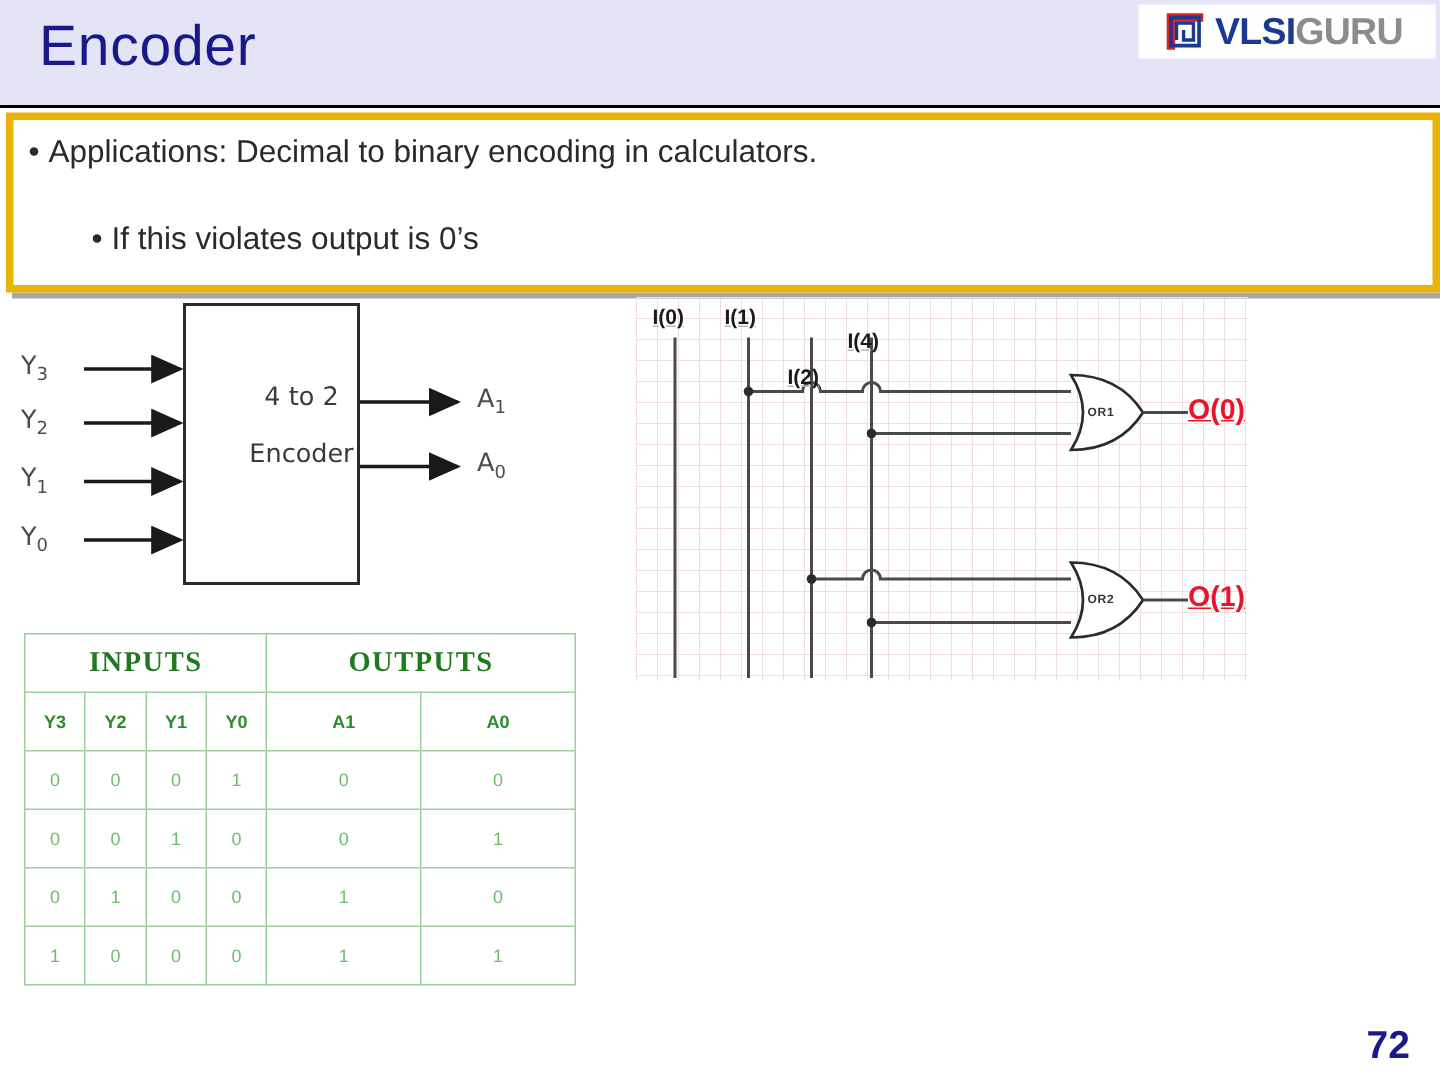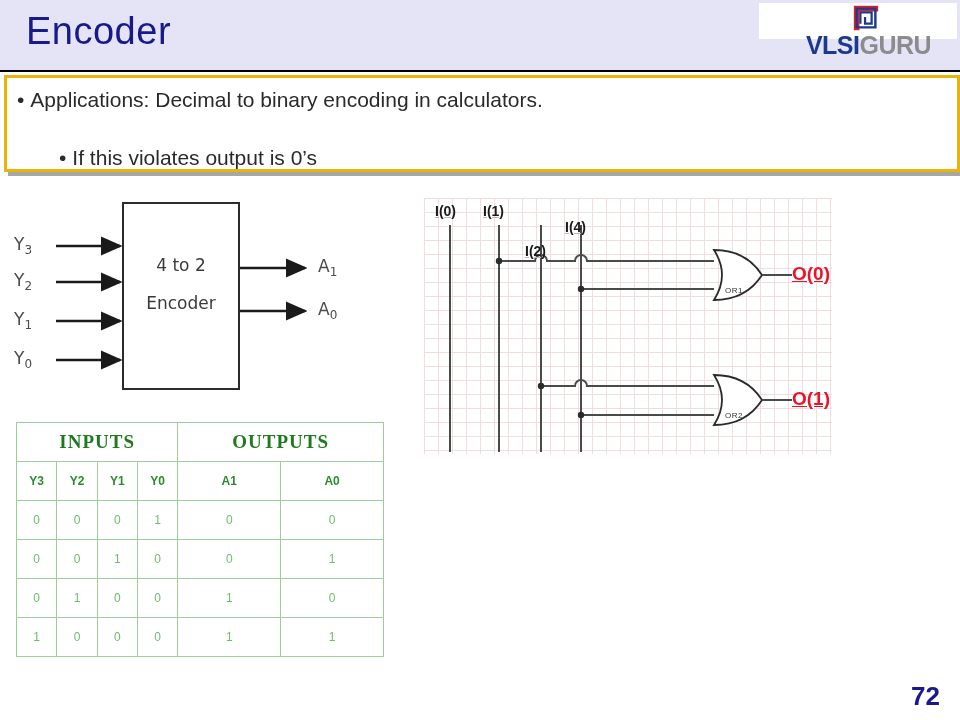--- a/index.html
+++ b/index.html
@@ -43,41 +43,40 @@
   #logo {
     position: absolute;
     right: 3px; top: 3px;
     width: 198px;
     height: 36px;
     background: #ffffff;
     display: flex;
     align-items: center;
     padding-left: 16px;
     box-sizing: border-box;
-    flex-direction: column;
   }
   #logo-mark { width: 30px; height: 30px; flex: none; }
   #logo-text {
     font-size: 25px;
     font-weight: bold;
     letter-spacing: -0.5px;
     margin-left: 5px;
     line-height: 1;
   }
   .logo-vlsi { color: #1b3a8f; }
   .logo-guru { color: #8c8c8c; }
 
   
   #content-box {
     position: absolute;
     left: 4px; top: 75px;
     width: 956px;
-    height: 97px;
-    background: #ffffff;
-    border: 3px solid #eab308;
+    height: 120px;
+    background: #ffffff;
+    border: 5px solid #eab308;
     box-sizing: border-box;
     box-shadow: 4px 4px 0 0 #a6a6a6;
   }
   .bullet-l1 {
     position: absolute;
     left: 10px;
     font-size: 21px;
     color: #2a2a2a;
     white-space: nowrap;
   }
@@ -113,20 +112,21 @@
     background: #ffffff;
   }
   .enc-text {
     position: absolute;
     width: 118px;
     left: 122px;
     text-align: center;
     font-size: 17px;
     color: #3a3a3a;
     font-family: "DejaVu Sans", sans-serif;
+    padding-left: 20px;
   }
 
   
   #truth-table {
     position: absolute;
     left: 16px; top: 422px;
     border-collapse: collapse;
     width: 368px;
     background: #ffffff;
   }
@@ -181,24 +181,23 @@
     position: absolute;
     font-size: 19px;
     font-weight: bold;
     color: #e8152a;
     white-space: nowrap;
   }
   .out-label u { text-decoration-color: #e8152a; margin-top: 24px; }
   .gate-name {
     position: absolute;
     font-size: 8px;
-    font-weight: normal;
+    font-weight: bold;
     color: #333333;
     letter-spacing: 0.5px;
-    margin-top: 16px;
   }
 
   
   #page-number {
     position: absolute;
     right: 20px; bottom: 8px;
     font-size: 26px;
     font-weight: bold;
     color: #181a8c;
   }

